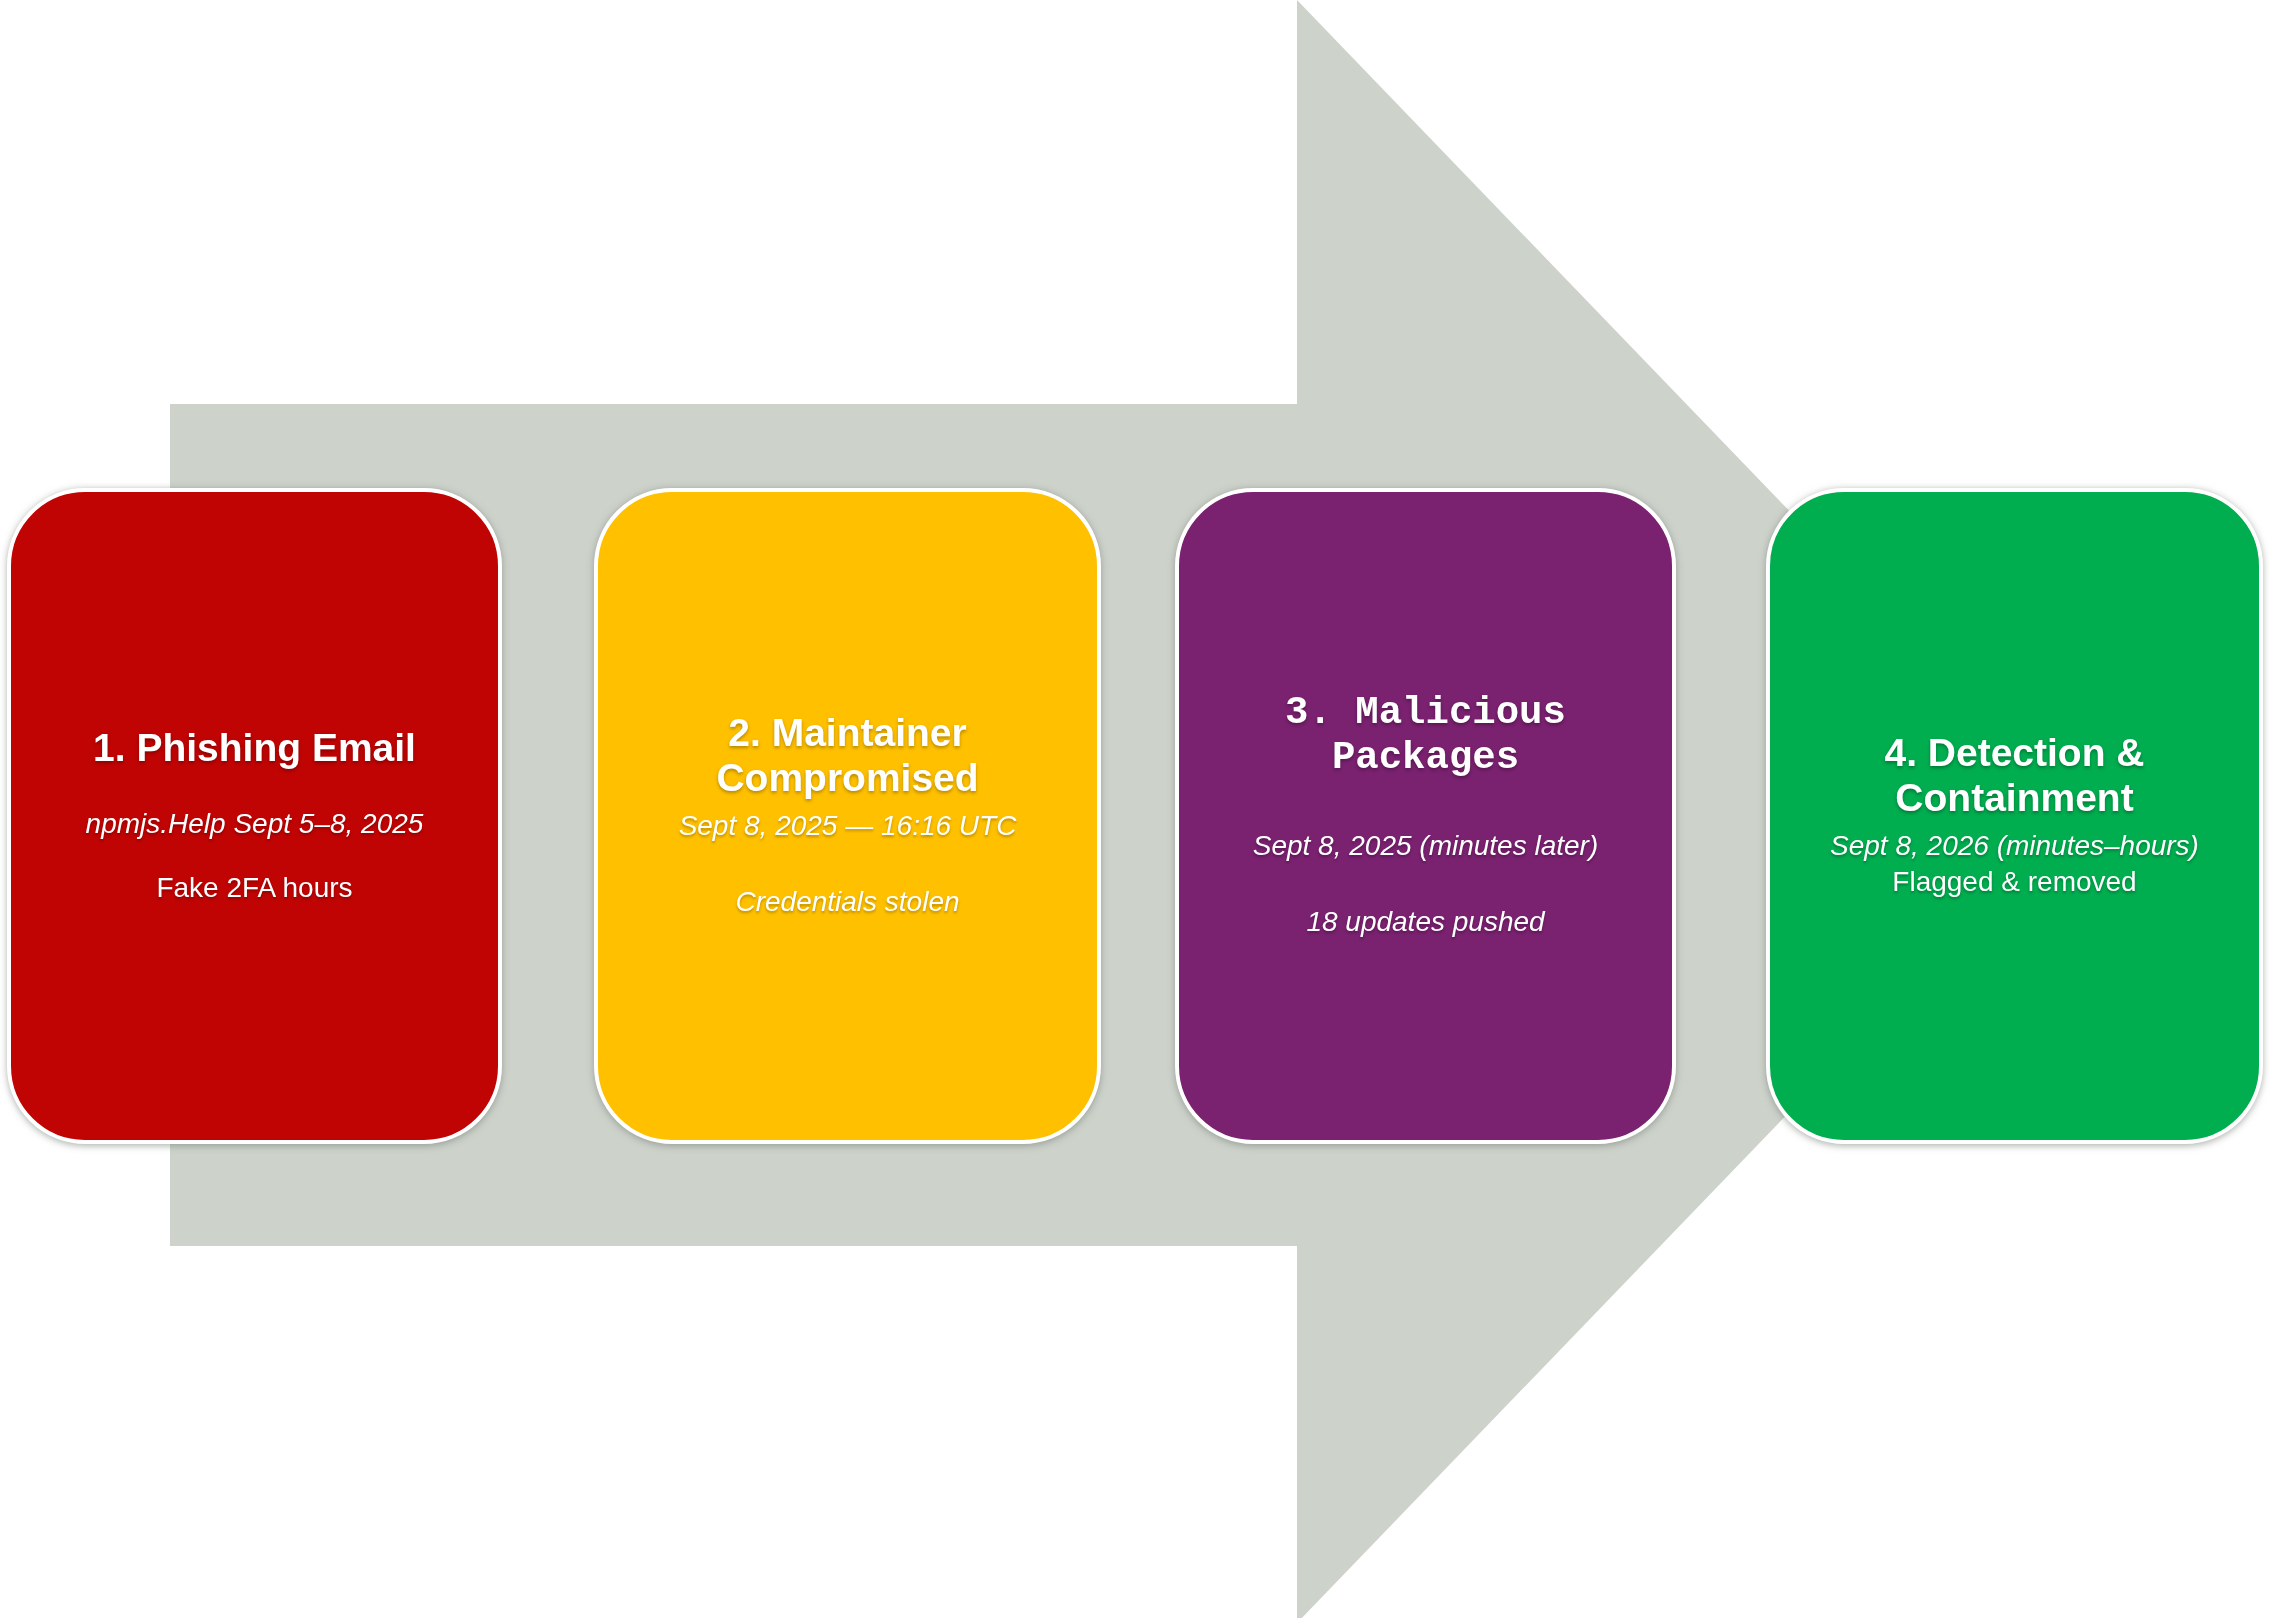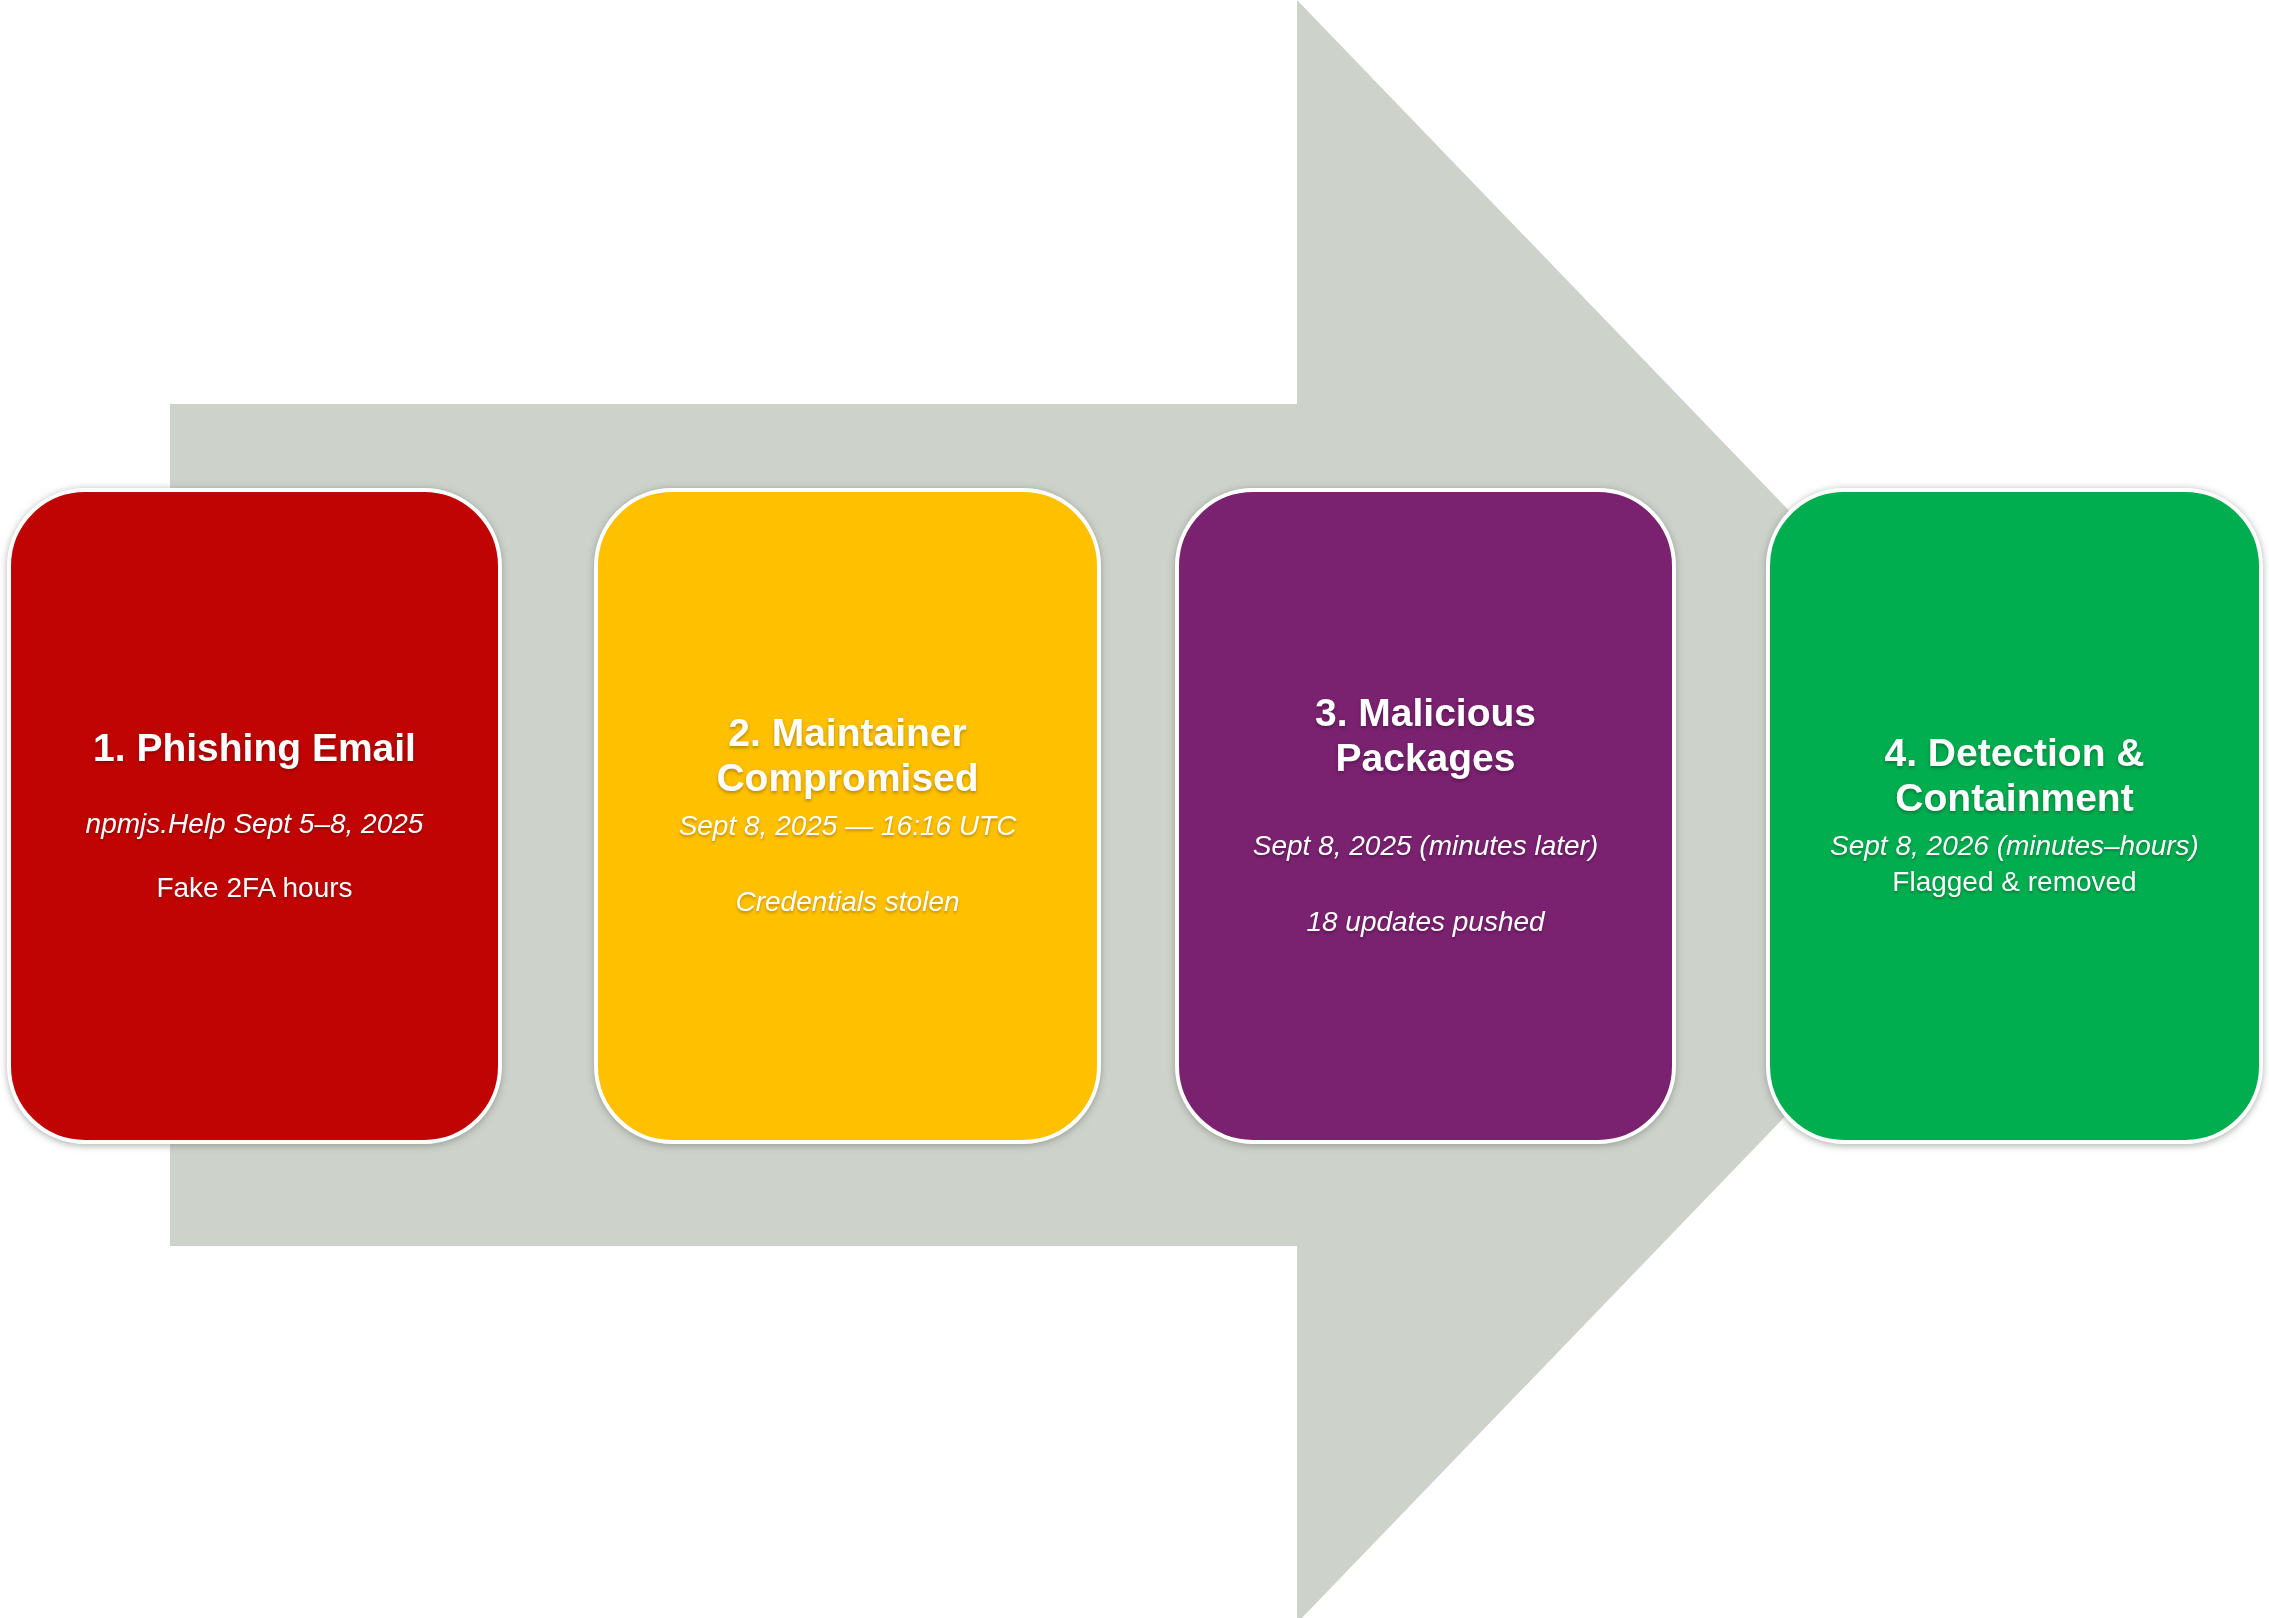--- a/index.html
+++ b/index.html
@@ -53,21 +53,21 @@
   .step-box-3 { left: 1175px; width: 501px; }
   .step-box-4 { left: 1766px; width: 497px; }
 
   .step-title {
     font-size: 39px;
     font-weight: bold;
     line-height: 1.15;
     margin: 0 0 7px 0;
     text-shadow: 0 1.8px 3.5px rgba(0,0,0,0.30);
   }
-  .w-narrow { max-width: 390px; }
+  .w-narrow { max-width: 390px; font-family: Liberation Mono, monospace; }
 
   .step-detail {
     font-size: 28px;
     line-height: 1.3;
     margin: 0;
     text-shadow: 0 1.8px 2.7px rgba(0,0,0,0.28);
   }
   .it  { font-style: italic; }
   .gap { margin-top: 40px; }
 </style>

